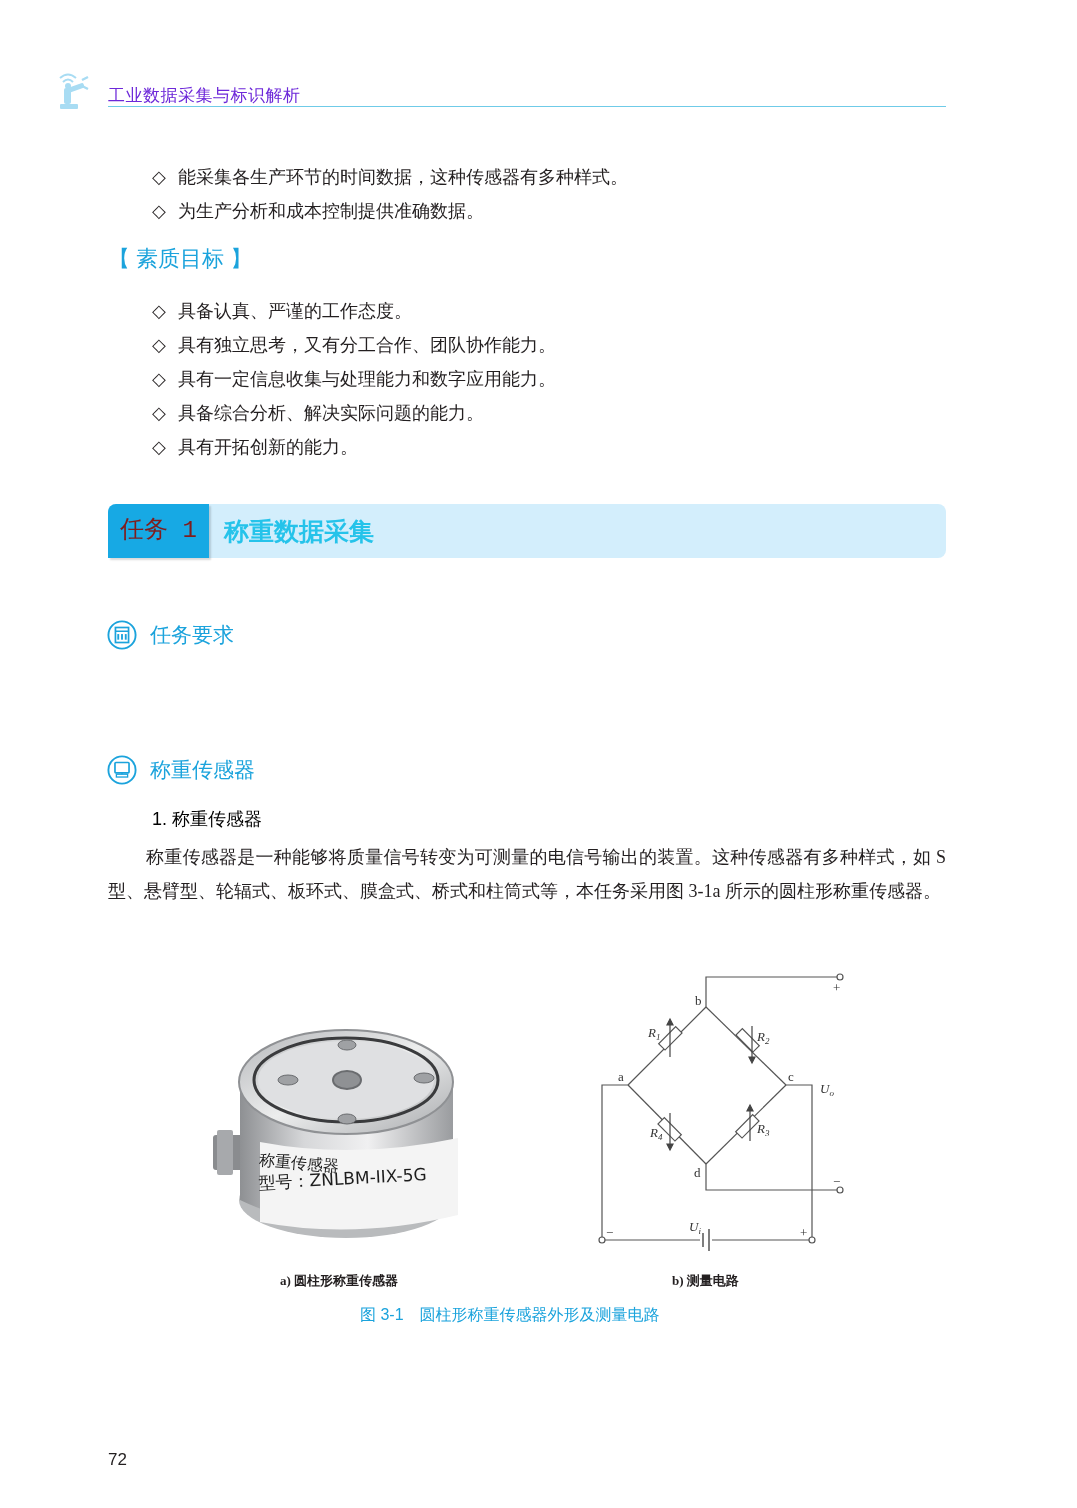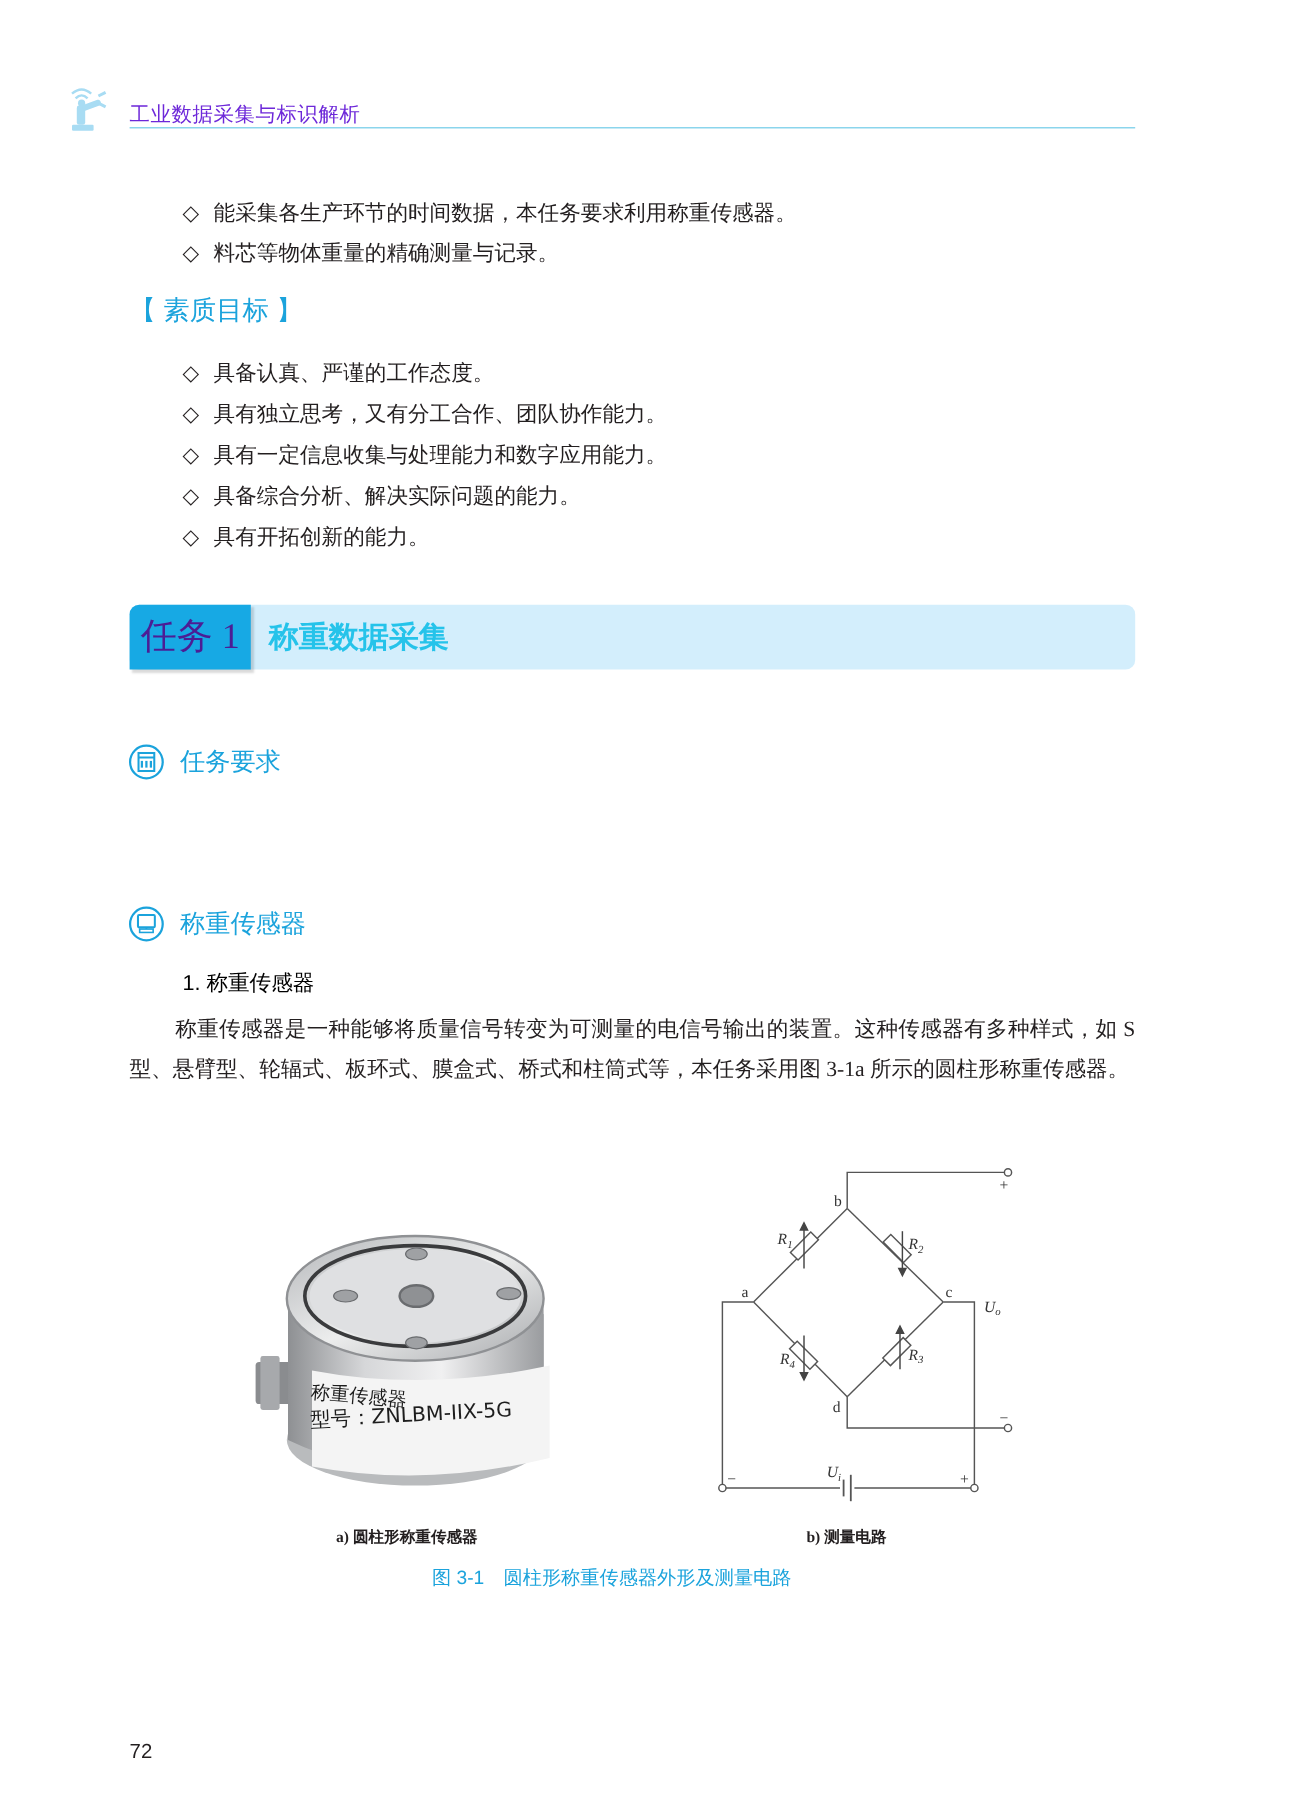--- a/index.html
+++ b/index.html
@@ -14,22 +14,22 @@
   .bullet { font-size:18px; line-height:34px; left:152px; white-space:nowrap; }
   .bullet .dia { display:inline-block; width:26px; }
 
   .section-title { font-family:"Liberation Sans","DejaVu Sans",sans-serif; font-size:22px;
                    color:#1ba3dc; left:108px; top:244px; }
 
   .task-bar { left:108px; top:504px; width:838px; height:54px; background:#d3eefc;
               border-radius:8px; }
   .task-tab { left:108px; top:504px; width:101px; height:54px; background:#17a9e4;
               border-radius:8px 0 0 0; box-shadow:2px 2px 2px rgba(0,0,0,0.15); }
-  .task-tab span { display:block; color:#4c1d95; font-family:Liberation Serif, serif;
-                   font-size:30px; line-height:54px; text-align:center; }
+  .task-tab span { display:block; color:#7f1d1d; font-family:Liberation Mono, monospace;
+                   font-size:24px; line-height:54px; text-align:center; }
   .task-name { left:224px; top:504px; line-height:54px; font-family:"Liberation Sans","DejaVu Sans",sans-serif;
                font-size:25px; color:#25c3ea; font-weight:bold; }
 
   .h2 { font-family:"Liberation Sans","DejaVu Sans",sans-serif; font-size:21px; color:#1ba3dc; }
   .h2-icon { width:30px; height:30px; }
 
   .para { left:108px; width:838px; font-size:18px; line-height:34px; text-align:justify; }
   .para .indent { padding-left:38px; }
 
   .sub-h { left:152px; top:807px; font-family:"Liberation Sans","DejaVu Sans",sans-serif;
@@ -57,24 +57,24 @@
       <rect x="12" y="18" width="16" height="5" rx="2" transform="rotate(-20 12 18)"></rect>
       <rect x="4" y="34" width="18" height="5" rx="1"></rect>
     </g>
     <path d="M26 10 l6 -3 M26 16 l6 3" stroke="#a8dcf3" stroke-width="2.5"></path>
   </svg>
 </div>
 <div class="abs header-title">工业数据采集与标识解析</div>
 <div class="abs header-rule"></div>
 
 <div class="abs bullet ctext" style="top:160px;">
-  <span class="dia">◇</span><span>能采集各生产环节的时间数据，本任务要求利用称重传感器。</span>
+  <span class="dia">◇</span><span>能采集各生产环节的时间数据，这种传感器有多种样式。</span>
 </div>
 <div class="abs bullet ctext" style="top:194px;">
-  <span class="dia">◇</span><span>料芯等物体重量的精确测量与记录。</span>
+  <span class="dia">◇</span><span>为生产分析和成本控制提供准确数据。</span>
 </div>
 
 <div class="abs section-title">【 素质目标 】</div>
 <div class="abs bullet ctext" style="top:294px;">
   <span class="dia">◇</span><span>具备认真、严谨的工作态度。</span>
 </div>
 <div class="abs bullet ctext" style="top:328px;">
   <span class="dia">◇</span><span>具有独立思考，又有分工合作、团队协作能力。</span>
 </div>
 <div class="abs bullet ctext" style="top:362px;">

